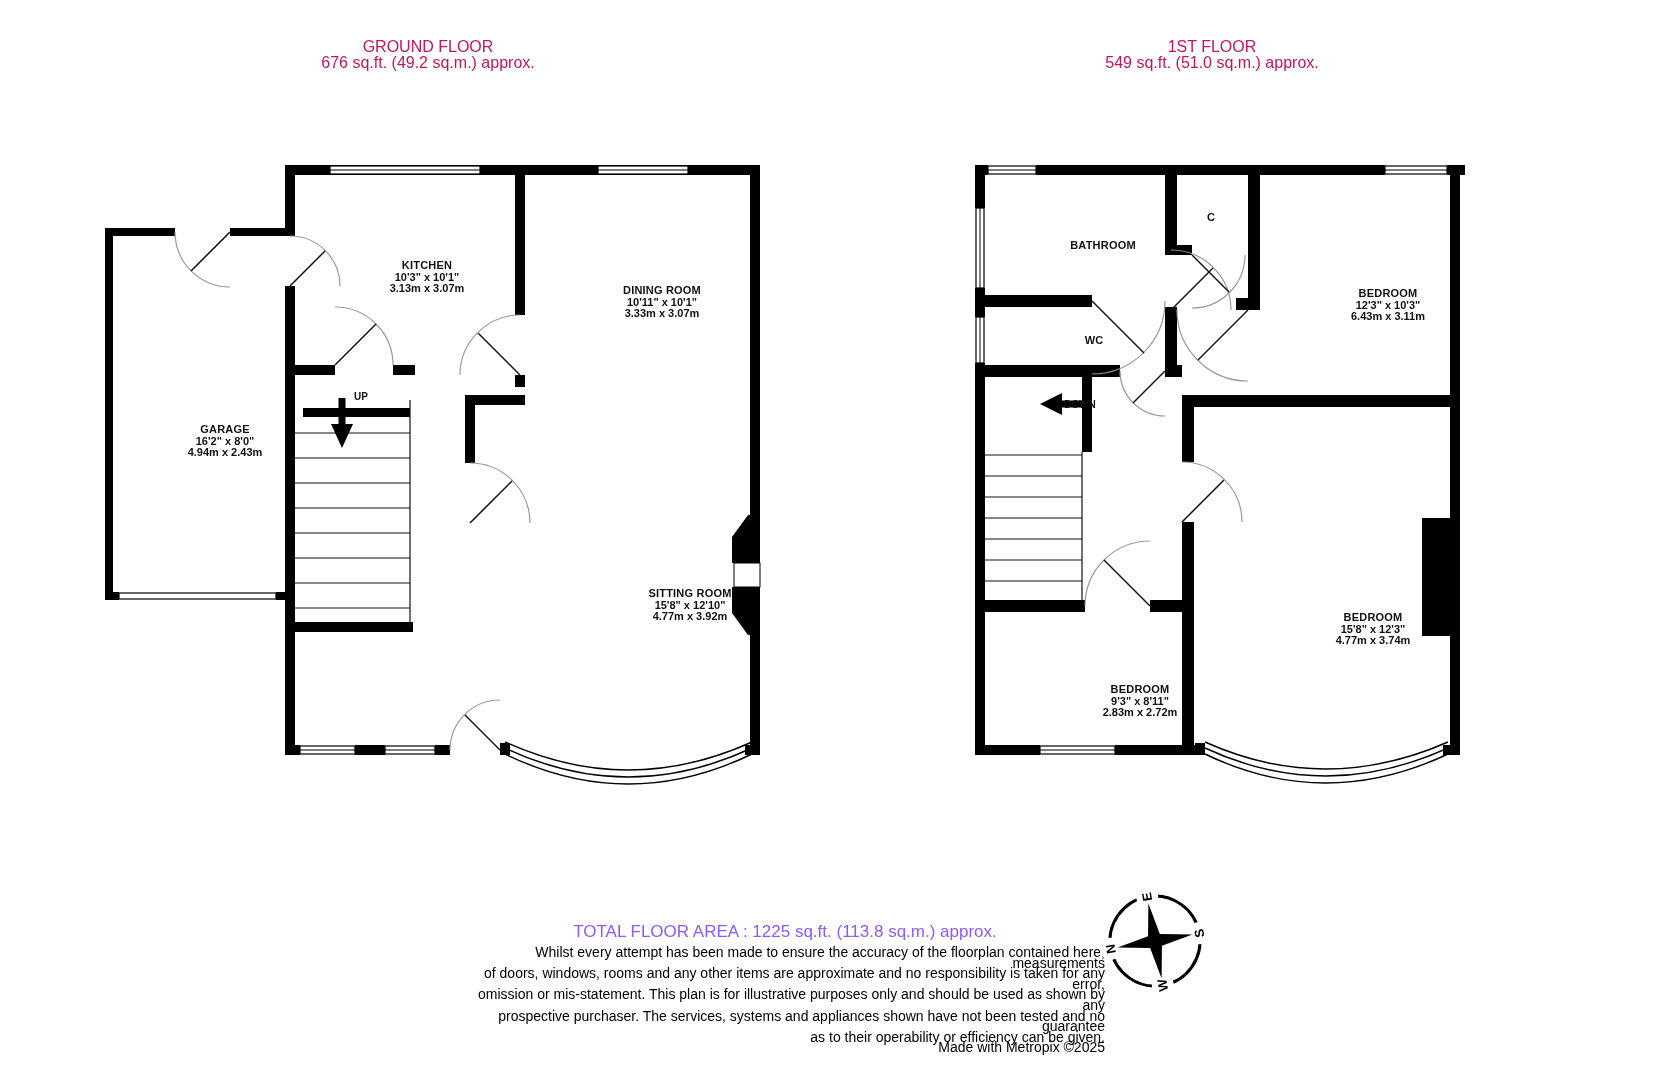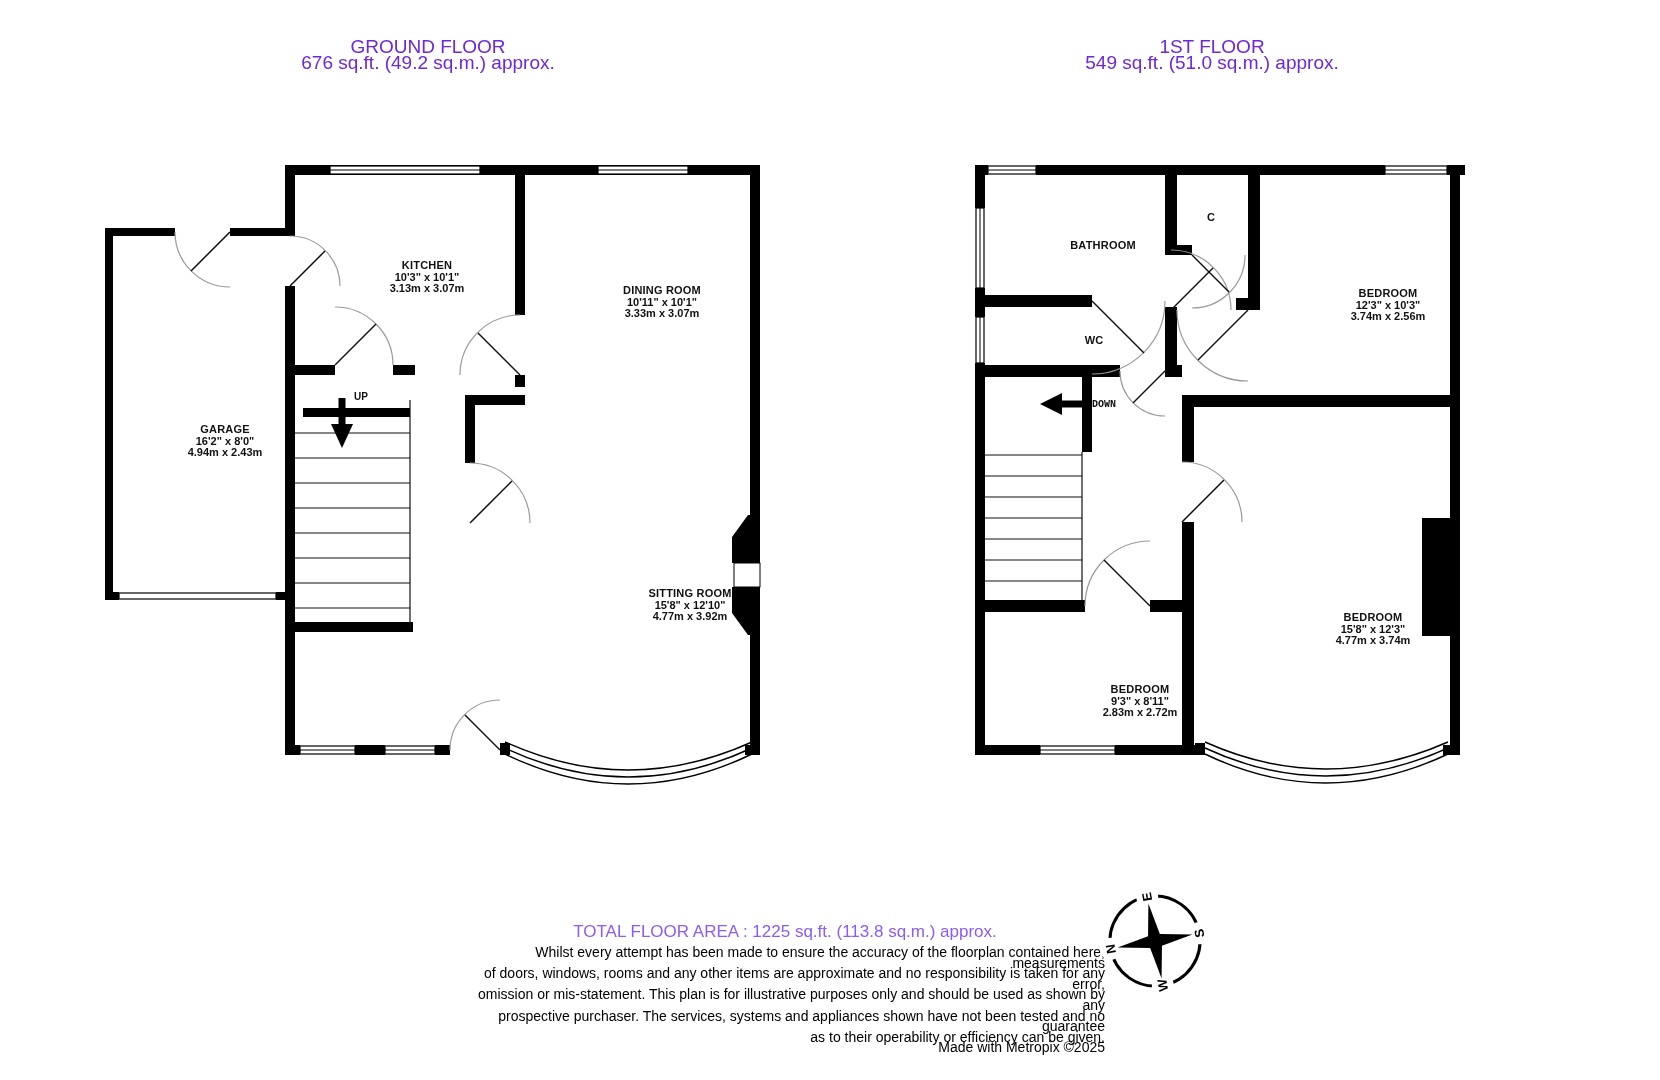--- a/index.html
+++ b/index.html
@@ -1,19 +1,19 @@
 <!DOCTYPE html>
 <html><head>
 <meta charset="utf-8">
 <style>
   html,body{margin:0;padding:0;background:#fff;}
   body{width:1660px;height:1080px;position:relative;overflow:hidden;
        font-family:"Liberation Sans",sans-serif;color:#111;}
   .abs{position:absolute;}
-  .floor-title{width:400px;text-align:center;font-size:19px;line-height:15.5px;color:#6d28d9;}
+  .floor-title{width:400px;text-align:center;font-size:16px;line-height:15.5px;color:#be185d;}
   .room-label{transform:translate(-50%,-50%);text-align:center;font-weight:bold;
               font-size:11px;line-height:11.6px;white-space:nowrap;color:#111;}
   .room-name{letter-spacing:.2px;}
   .stair-label{transform:translate(-50%,-50%);font-weight:bold;font-size:10px;white-space:nowrap;color:#111;}
   .footer-total{width:640px;text-align:center;font-size:17px;color:#8b5cf6;}
   .footer-disc{width:640px;text-align:right;font-size:14px;line-height:10.6px;color:#000;}
   svg{display:block;}
   .wall{fill:#000;stroke:none;}
   .win{fill:#fff;stroke:#000;stroke-width:1.2;}
   .winline{stroke:#000;stroke-width:1;}
@@ -242,33 +242,33 @@
 </div>
 <div class="abs room-label" style="left:1094px;top:341px;text-align:right;">
   <div class="room-name">WC</div>
 </div>
 <div class="abs room-label" style="left:1211px;top:218px;">
   <div class="room-name">C</div>
 </div>
 <div class="abs room-label" style="left:1388px;top:305px;">
   <div class="room-name">BEDROOM</div>
   <div>12'3"  x 10'3"</div>
-  <div>3.74m  x 2.56m</div>
+  <div>6.43m  x 3.11m</div>
 </div>
 <div class="abs room-label" style="left:1373px;top:629px;">
   <div class="room-name">BEDROOM</div>
   <div>15'8"  x 12'3"</div>
   <div>4.77m  x 3.74m</div>
 </div>
 <div class="abs room-label" style="left:1140px;top:701px;">
   <div class="room-name">BEDROOM</div>
   <div>9'3"  x 8'11"</div>
   <div>2.83m  x 2.72m</div>
 </div>
-<div class="abs stair-label" style="left:1104px;top:404px;font-family:Liberation Mono, monospace;">DOWN</div>
+<div class="abs stair-label" style="left:1080px;top:404px;">DOWN</div>
 
 <div class="abs footer-total" style="left:465px;top:922px;">TOTAL FLOOR AREA : 1225 sq.ft. (113.8 sq.m.) approx.</div>
 <div class="abs footer-disc" style="left:465px;top:947px;">
   <div>Whilst every attempt has been made to ensure the accuracy of the floorplan contained here, measurements</div>
   <div>of doors, windows, rooms and any other items are approximate and no responsibility is taken for any error,</div>
   <div>omission or mis-statement. This plan is for illustrative purposes only and should be used as shown by any</div>
   <div>prospective purchaser. The services, systems and appliances shown have not been tested and no guarantee</div>
   <div>as to their operability or efficiency can be given.</div>
   <div>Made with Metropix ©2025</div>
 </div>

